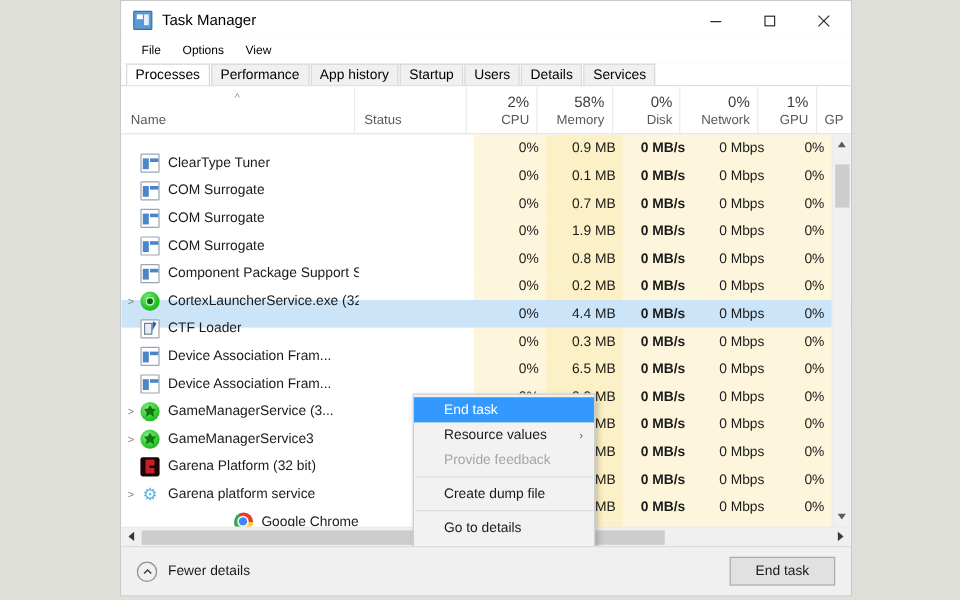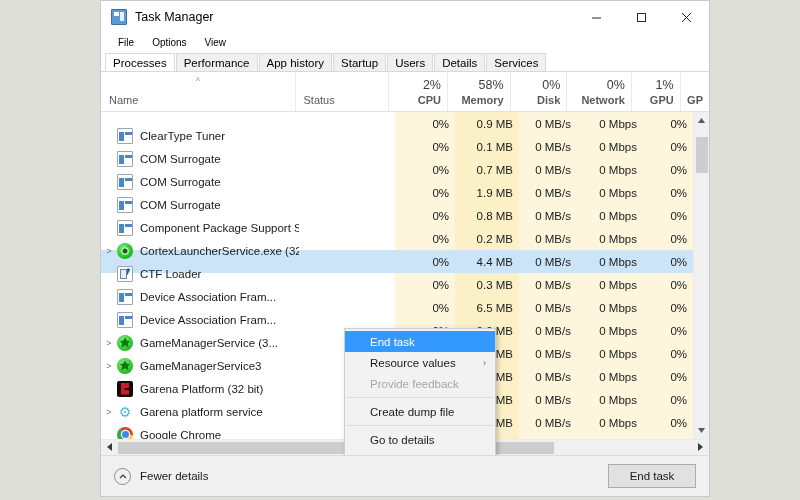--- a/index.html
+++ b/index.html
@@ -66,36 +66,36 @@
   .th{
     box-sizing:border-box;position:relative;
     display:flex;flex-direction:column;justify-content:flex-end;
     padding-bottom:4px;font-size:11px;color:#555a5e;
     border-left:1px solid #eaeaea;
   }
   .th:first-child{border-left:none;}
   .th .pct{font-size:12.5px;color:#3c3c3c;text-align:right;padding-right:6px;line-height:15px;}
   .th .lbl{line-height:14px;}
   .th.left .lbl{padding-left:8px;}
-  .th.right .lbl{text-align:right;padding-right:6px;font-weight:bold;}
+  .th.right .lbl{text-align:right;padding-right:6px;}
   .sortcaret{
     position:absolute;left:0;right:0;top:4px;text-align:center;font-size:9px;color:#8a8a8a;
   }
   
   .rows{position:absolute;top:40px;left:0;right:0;bottom:16px;overflow:hidden;}
   .row{
     height:23px;display:flex;align-items:center;box-sizing:border-box;font-size:11.5px;color:#1a1a1a;
   }
   .row.sel{background:#cce4f7;}
   .cell{box-sizing:border-box;height:23px;display:flex;align-items:center;}
   .cell.name{padding-left:0;margin-top:24px;}
   .cell.num{justify-content:flex-end;padding-right:6px;font-size:11.5px;color:#1a1a1a;}
   .c-cpu{background:#fdf6dd;}
   .c-mem{background:#fbf0c6;}
-  .c-disk{background:#fdf6dd;}
+  .c-disk{background:#fdf6dd;font-weight:bold;}
   .c-net{background:#fdf6dd;}
   .c-gpu{background:#fdf6dd;}
   .row.sel .c-cpu,.row.sel .c-mem,.row.sel .c-disk,.row.sel .c-net,.row.sel .c-gpu{background:#cce4f7;}
   .expander{
     width:16px;text-align:center;font-size:9px;color:#767676;flex:0 0 16px;
   }
   .picon{width:16px;height:16px;flex:0 0 16px;margin-right:7px;position:relative;}
   .pname{white-space:nowrap;overflow:hidden;}
   
   .ic-gen{background:#ffffff;border:1px solid #9aa5b1;border-radius:1px;box-sizing:border-box;}
@@ -424,21 +424,21 @@
             <span class="pname">Garena platform service</span>
           </div>
           <div class="cell" style="width: 96px;"></div>
           <div class="cell num c-cpu" style="width: 60px;">0%</div>
           <div class="cell num c-mem" style="width: 64px;">1.7 MB</div>
           <div class="cell num c-disk" style="width: 58px;">0 MB/s</div>
           <div class="cell num c-net" style="width: 66px;">0 Mbps</div>
           <div class="cell num c-gpu" style="width: 50px;">0%</div>
         </div>
         <div class="row">
-          <div class="cell name" style="width: 198px;">
+          <div class="cell name" style="width: 198px; justify-content: flex-end;">
             <span class="expander"></span>
             <span class="picon ic-chrome"></span>
             <span class="pname">Google Chrome</span>
           </div>
           <div class="cell" style="width: 96px;"></div>
           <div class="cell num c-cpu" style="width: 60px;">0%</div>
           <div class="cell num c-mem" style="width: 64px;">15.0 MB</div>
           <div class="cell num c-disk" style="width: 58px;">0 MB/s</div>
           <div class="cell num c-net" style="width: 66px;">0 Mbps</div>
           <div class="cell num c-gpu" style="width: 50px;">0%</div>

